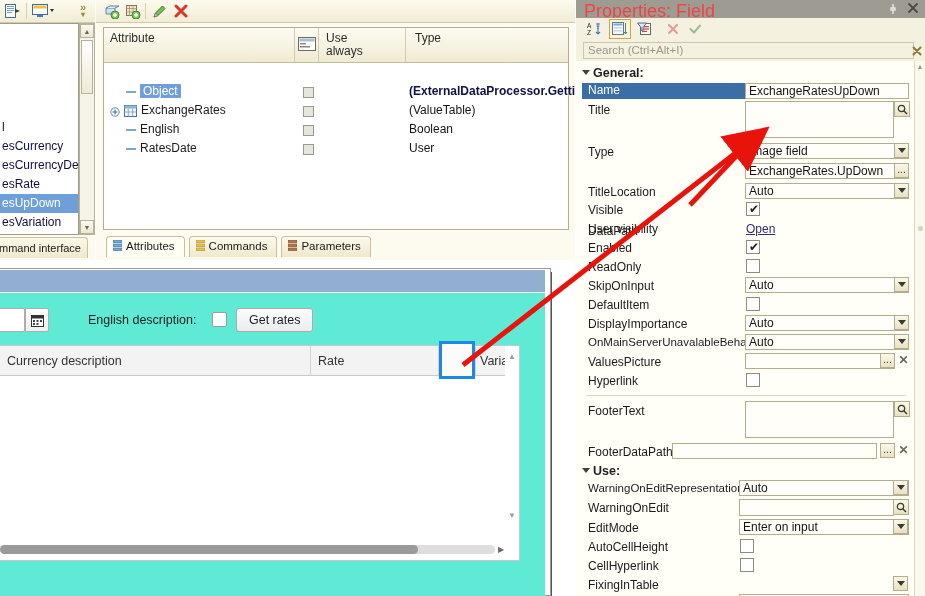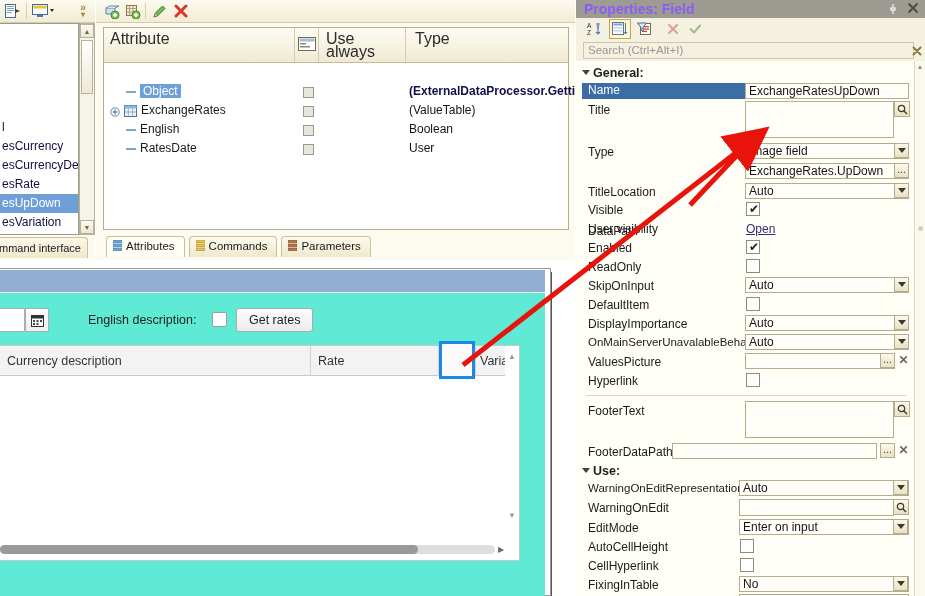--- a/index.html
+++ b/index.html
@@ -28,21 +28,21 @@
      background:linear-gradient(#fbf8e8,#efe8cd);border:1px solid #c9c0a0;border-bottom:none;
      border-radius:4px 4px 0 0;white-space:nowrap;color:#1a1a1a;}
 
   
   #center{left:96px;top:0;width:479px;height:260px;background:#fdfbef;overflow:hidden;}
   #center-toolbar{left:0;top:0;width:479px;height:22px;background:linear-gradient(#fdfbef,#f2ecd4);border-bottom:1px solid #d5cba9;}
   .tbtn{position:absolute;top:2px;width:20px;height:18px;display:flex;align-items:center;justify-content:center;}
 
   #grid{left:7px;top:27px;width:466px;height:203px;background:#fff;border:1px solid #b5ad92;box-sizing:border-box;}
   #grid-head{height:34px;background:linear-gradient(#fdfcf3,#f0ead3);border-bottom:1px solid #c5bc9e;position:relative;}
-  .gh{position:absolute;top:0;height:34px;box-sizing:border-box;padding:4px 6px 0 6px;font-size:16px;color:#2b2b2b;line-height:13px;}
+  .gh{position:absolute;top:0;height:34px;box-sizing:border-box;padding:4px 6px 0 6px;font-size:12px;color:#2b2b2b;line-height:13px;}
   .ghdiv{position:absolute;top:0;width:1px;height:34px;background:#d4cbae;}
   .grow{height:19px;position:relative;font-size:12px;}
   .gname{position:absolute;left:0;top:0;height:19px;line-height:19px;}
   .gsel{background:#6f9fd8;color:#fff;padding:0 3px;border-radius:1px;}
   .gchk{position:absolute;width:9px;height:9px;border:1px solid #9a9a8a;background:#e6e6de;top:5px;}
   .gtype{position:absolute;left:305px;top:0;height:19px;line-height:19px;color:#141414;white-space:nowrap;}
   .gtype.b{font-weight:bold;color:#10104a;}
   .dash{display:inline-block;width:10px;height:2px;background:#7ba7cf;vertical-align:middle;margin-right:4px;}
 
   #center-tabs{left:10px;top:236px;height:22px;text-align:center;}
@@ -62,21 +62,21 @@
   .pf-calbtn{position:absolute;width:24px;height:24px;background:linear-gradient(#fdfdfd,#f0f0f0);
      border:1px solid #adadad;box-sizing:border-box;border-radius:0 2px 2px 0;display:flex;align-items:center;justify-content:center;}
   .pf-label{position:absolute;font-size:12.5px;color:#232323;}
   .pf-chk{position:absolute;width:15px;height:15px;border:1px solid #9c9c9c;background:#fff;box-sizing:border-box;border-radius:2px;}
   .pf-btn{position:absolute;height:24px;line-height:22px;padding:0 12px;font-size:12.5px;text-align:center;
      background:linear-gradient(#fcfcfc,#ececec);border:1px solid #acacac;box-sizing:border-box;border-radius:3px;color:#1e1e1e;}
 
   
   #props{left:576px;top:0;width:349px;height:596px;background:#f5f1e0;overflow:hidden;}
   #props-title{left:576px;top:0;width:349px;height:18px;background:#9e9b92;}
-  #props-title-text{left:584px;top:1px;font-weight:bold;font-size:14px;color:#8b5cf6;}
+  #props-title-text{left:584px;top:1px;font-weight:normal;font-size:18px;color:#ef4444;}
   #props-pin{left:886px;top:2px;width:14px;height:14px;}
   #props-close{left:906px;top:1px;width:14px;height:14px;}
   #props-toolbar{left:576px;top:18px;width:349px;height:22px;background:#f5f1e0;}
   .ptbtn{position:absolute;top:1px;width:22px;height:20px;display:flex;align-items:center;justify-content:center;box-sizing:border-box;}
   .ptbtn.on{background:#fdf4d2;border:1px solid #c5a35a;}
   #props-search{left:583px;top:42px;width:331px;height:17px;background:#f5f1e0;border:1px solid #cfc7ab;box-sizing:border-box;
      font-size:11.5px;color:#9b968a;line-height:15px;padding-left:4px;}
   #props-search-x{left:910px;top:42px;width:14px;height:17px;display:flex;align-items:center;justify-content:center;}
 
   #props-list{left:576px;top:61px;width:338px;height:568px;background:#fffef7;}
@@ -520,21 +520,20 @@
       </svg>
   </div>
 
   <div class="plabel" style="top:479px;">AutoCellHeight</div>
   <div class="pcheck" style="left:164px;top:478px;"></div>
 
   <div class="plabel" style="top:498px;">CellHyperlink</div>
   <div class="pcheck" style="left:164px;top:497px;"></div>
 
   <div class="plabel" style="top:517px;">FixingInTable</div>
-  <div class="pval" style="left:163px;top:515px;width:170px;height:16px;">No</div>
   <div class="pdrop" style="left:317px;top:515px;">
     <svg width="8" height="5" viewBox="0 0 8 5">
         <path d="M0 0 L8 0 L4 5 Z" fill="#3a3a30"></path>
       </svg>
   </div>
 
   <div class="pval" style="left:163px;top:533px;width:170px;height:10px;"></div>
 </div>
 
 <div class="abs" id="props-vscroll">

